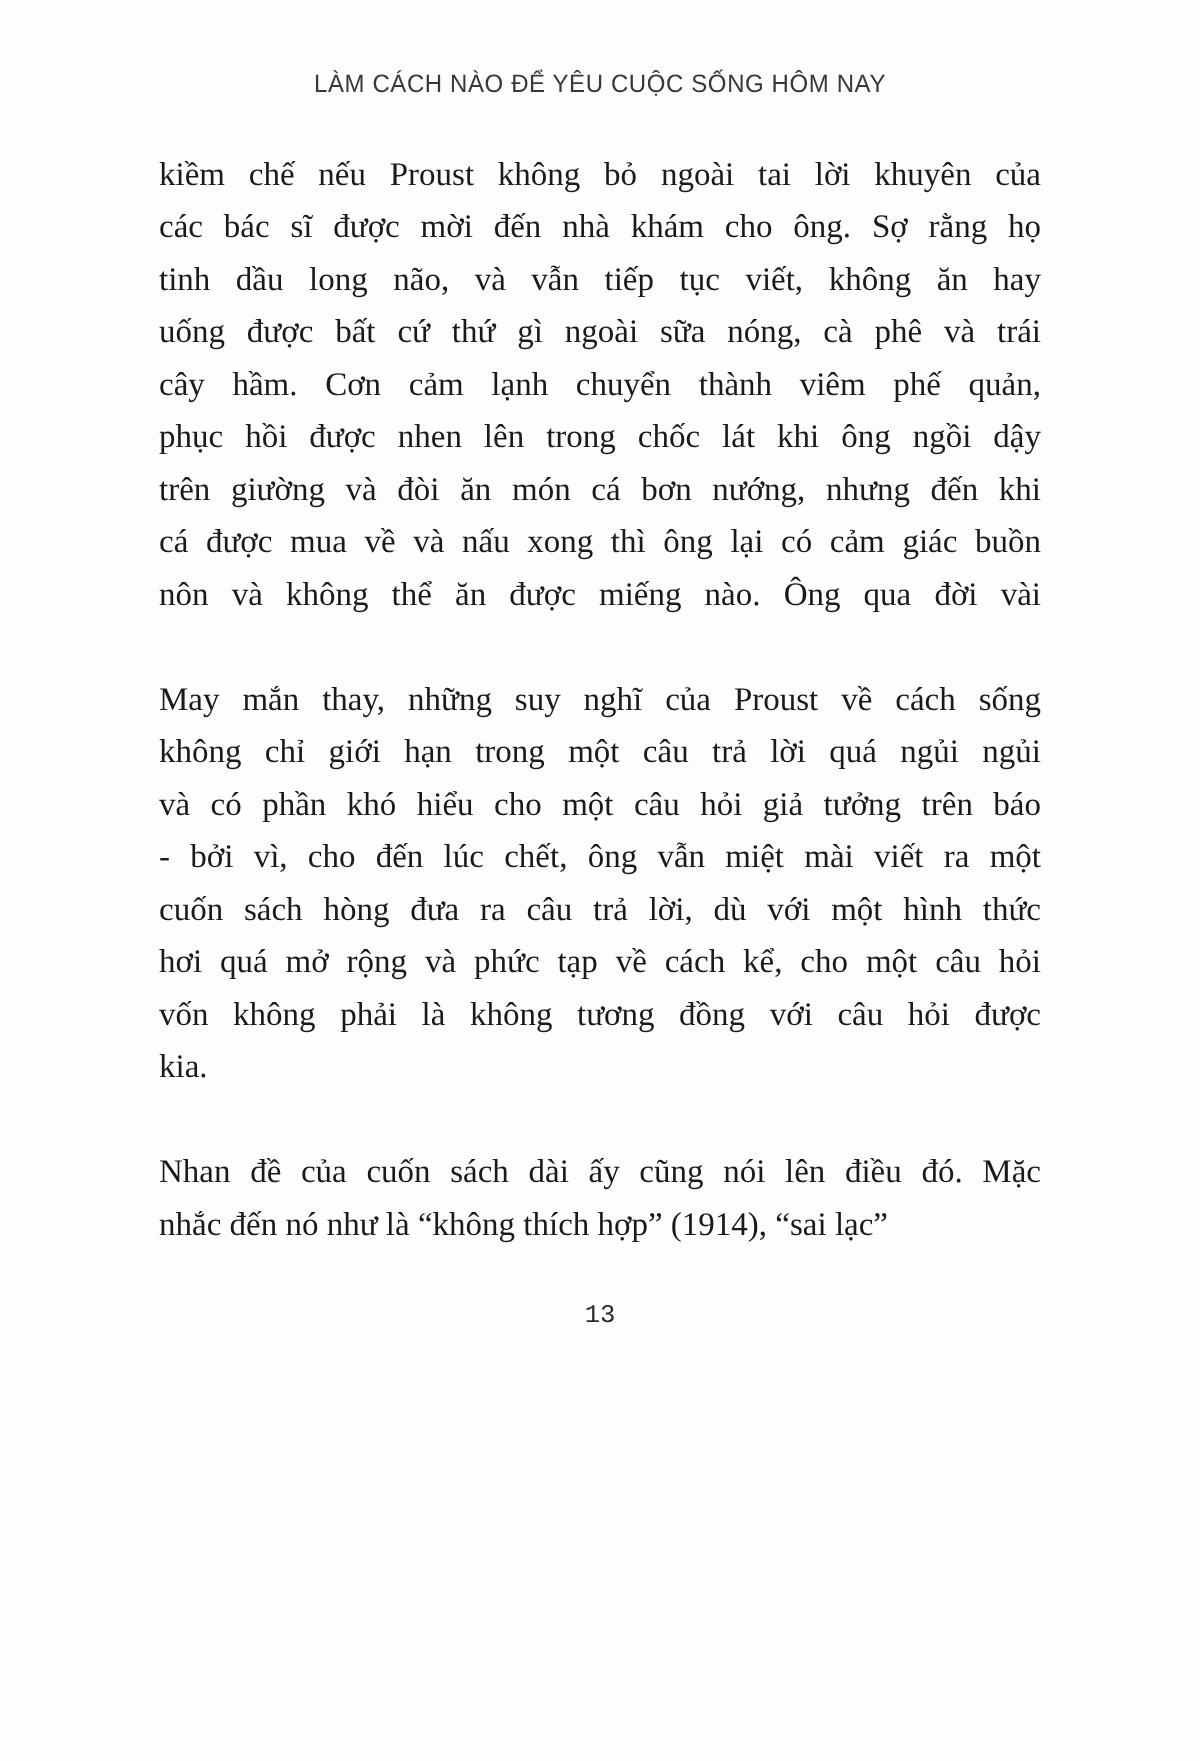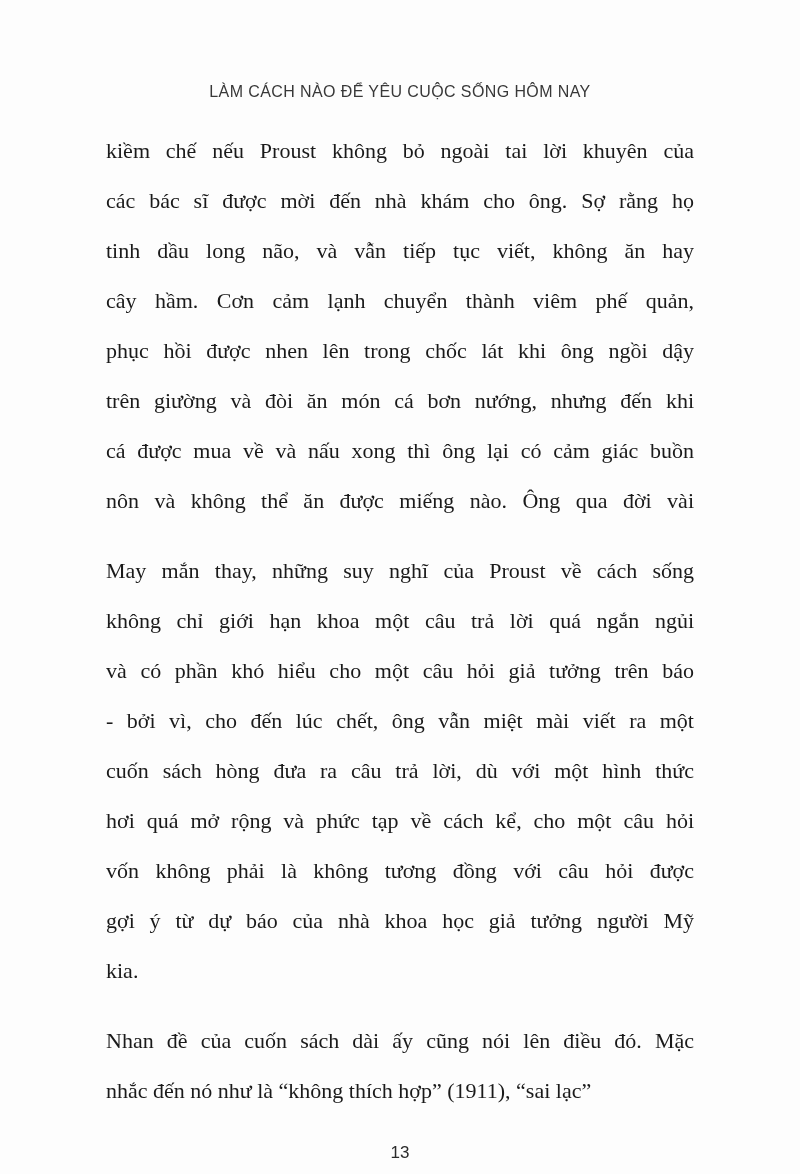--- a/index.html
+++ b/index.html
@@ -7,21 +7,21 @@
     padding: 0;
     background: #e8e8e8;
   }
   .page {
     position: relative;
     width: 800px;
     height: 1174px;
     margin: 0 auto;
     background: #fdfdfd;
     box-sizing: border-box;
-    padding-top: 83px;
+    padding-top: 48px;
     overflow: hidden;
   }
   .running-header {
     text-align: center;
     font-family: "Liberation Sans", sans-serif;
     font-size: 16px;
     line-height: 18px;
     letter-spacing: 0.4px;
     color: #383838;
     transform: scaleY(1.05);
@@ -35,61 +35,60 @@
     color: #1a1a1a;
   }
   .para {
     margin: 0 0 35px 0;
   }
   .line {
     line-height: 35px;
     text-align: justify;
     text-align-last: justify;
     white-space: normal;
-    margin-top: 15px;
   }
   .line.last {
     text-align-last: left;
   }
   .page-number {
     margin-top: 25px;
     text-align: center;
-    font-family: Liberation Sans, sans-serif;
+    font-family: Liberation Mono, monospace;
     font-size: 17px;
     color: #2a2a2a;
   }
 </style>
 </head>
 <body>
 
 <div class="page">
   <div class="running-header">LÀM CÁCH NÀO ĐỂ YÊU CUỘC SỐNG HÔM NAY</div>
 
   <div class="page-body">
       <div class="para">
         <div class="line">kiềm chế nếu Proust không bỏ ngoài tai lời khuyên của</div>
         <div class="line">các bác sĩ được mời đến nhà khám cho ông. Sợ rằng họ</div>
         <div class="line">tinh dầu long não, và vẫn tiếp tục viết, không ăn hay</div>
+        <div class="line">uống được bất cứ thứ gì ngoài sữa nóng, cà phê và trái</div>
         <div class="line">cây hầm. Cơn cảm lạnh chuyển thành viêm phế quản,</div>
         <div class="line">phục hồi được nhen lên trong chốc lát khi ông ngồi dậy</div>
         <div class="line">trên giường và đòi ăn món cá bơn nướng, nhưng đến khi</div>
         <div class="line">cá được mua về và nấu xong thì ông lại có cảm giác buồn</div>
         <div class="line">nôn và không thể ăn được miếng nào. Ông qua đời vài</div>
       </div>
       <div class="para">
         <div class="line">May mắn thay, những suy nghĩ của Proust về cách sống</div>
-        <div class="line">không chỉ giới hạn khoa một câu trả lời quá ngắn ngủi</div>
+        <div class="line">không chỉ giới hạn trong một câu trả lời quá ngủi ngủi</div>
         <div class="line">và có phần khó hiểu cho một câu hỏi giả tưởng trên báo</div>
         <div class="line">- bởi vì, cho đến lúc chết, ông vẫn miệt mài viết ra một</div>
         <div class="line">cuốn sách hòng đưa ra câu trả lời, dù với một hình thức</div>
         <div class="line">hơi quá mở rộng và phức tạp về cách kể, cho một câu hỏi</div>
         <div class="line">vốn không phải là không tương đồng với câu hỏi được</div>
-        <div class="line">gợi ý từ dự báo của nhà khoa học giả tưởng người Mỹ</div>
         <div class="line last">kia.</div>
       </div>
       <div class="para">
         <div class="line">Nhan đề của cuốn sách dài ấy cũng nói lên điều đó. Mặc</div>
-        <div class="line last">nhắc đến nó như là “không thích hợp” (1911), “sai lạc”</div>
+        <div class="line last">nhắc đến nó như là “không thích hợp” (1914), “sai lạc”</div>
       </div>
     </div>
 
   <div class="page-number">13</div>
 </div>
 
 </body></html>

